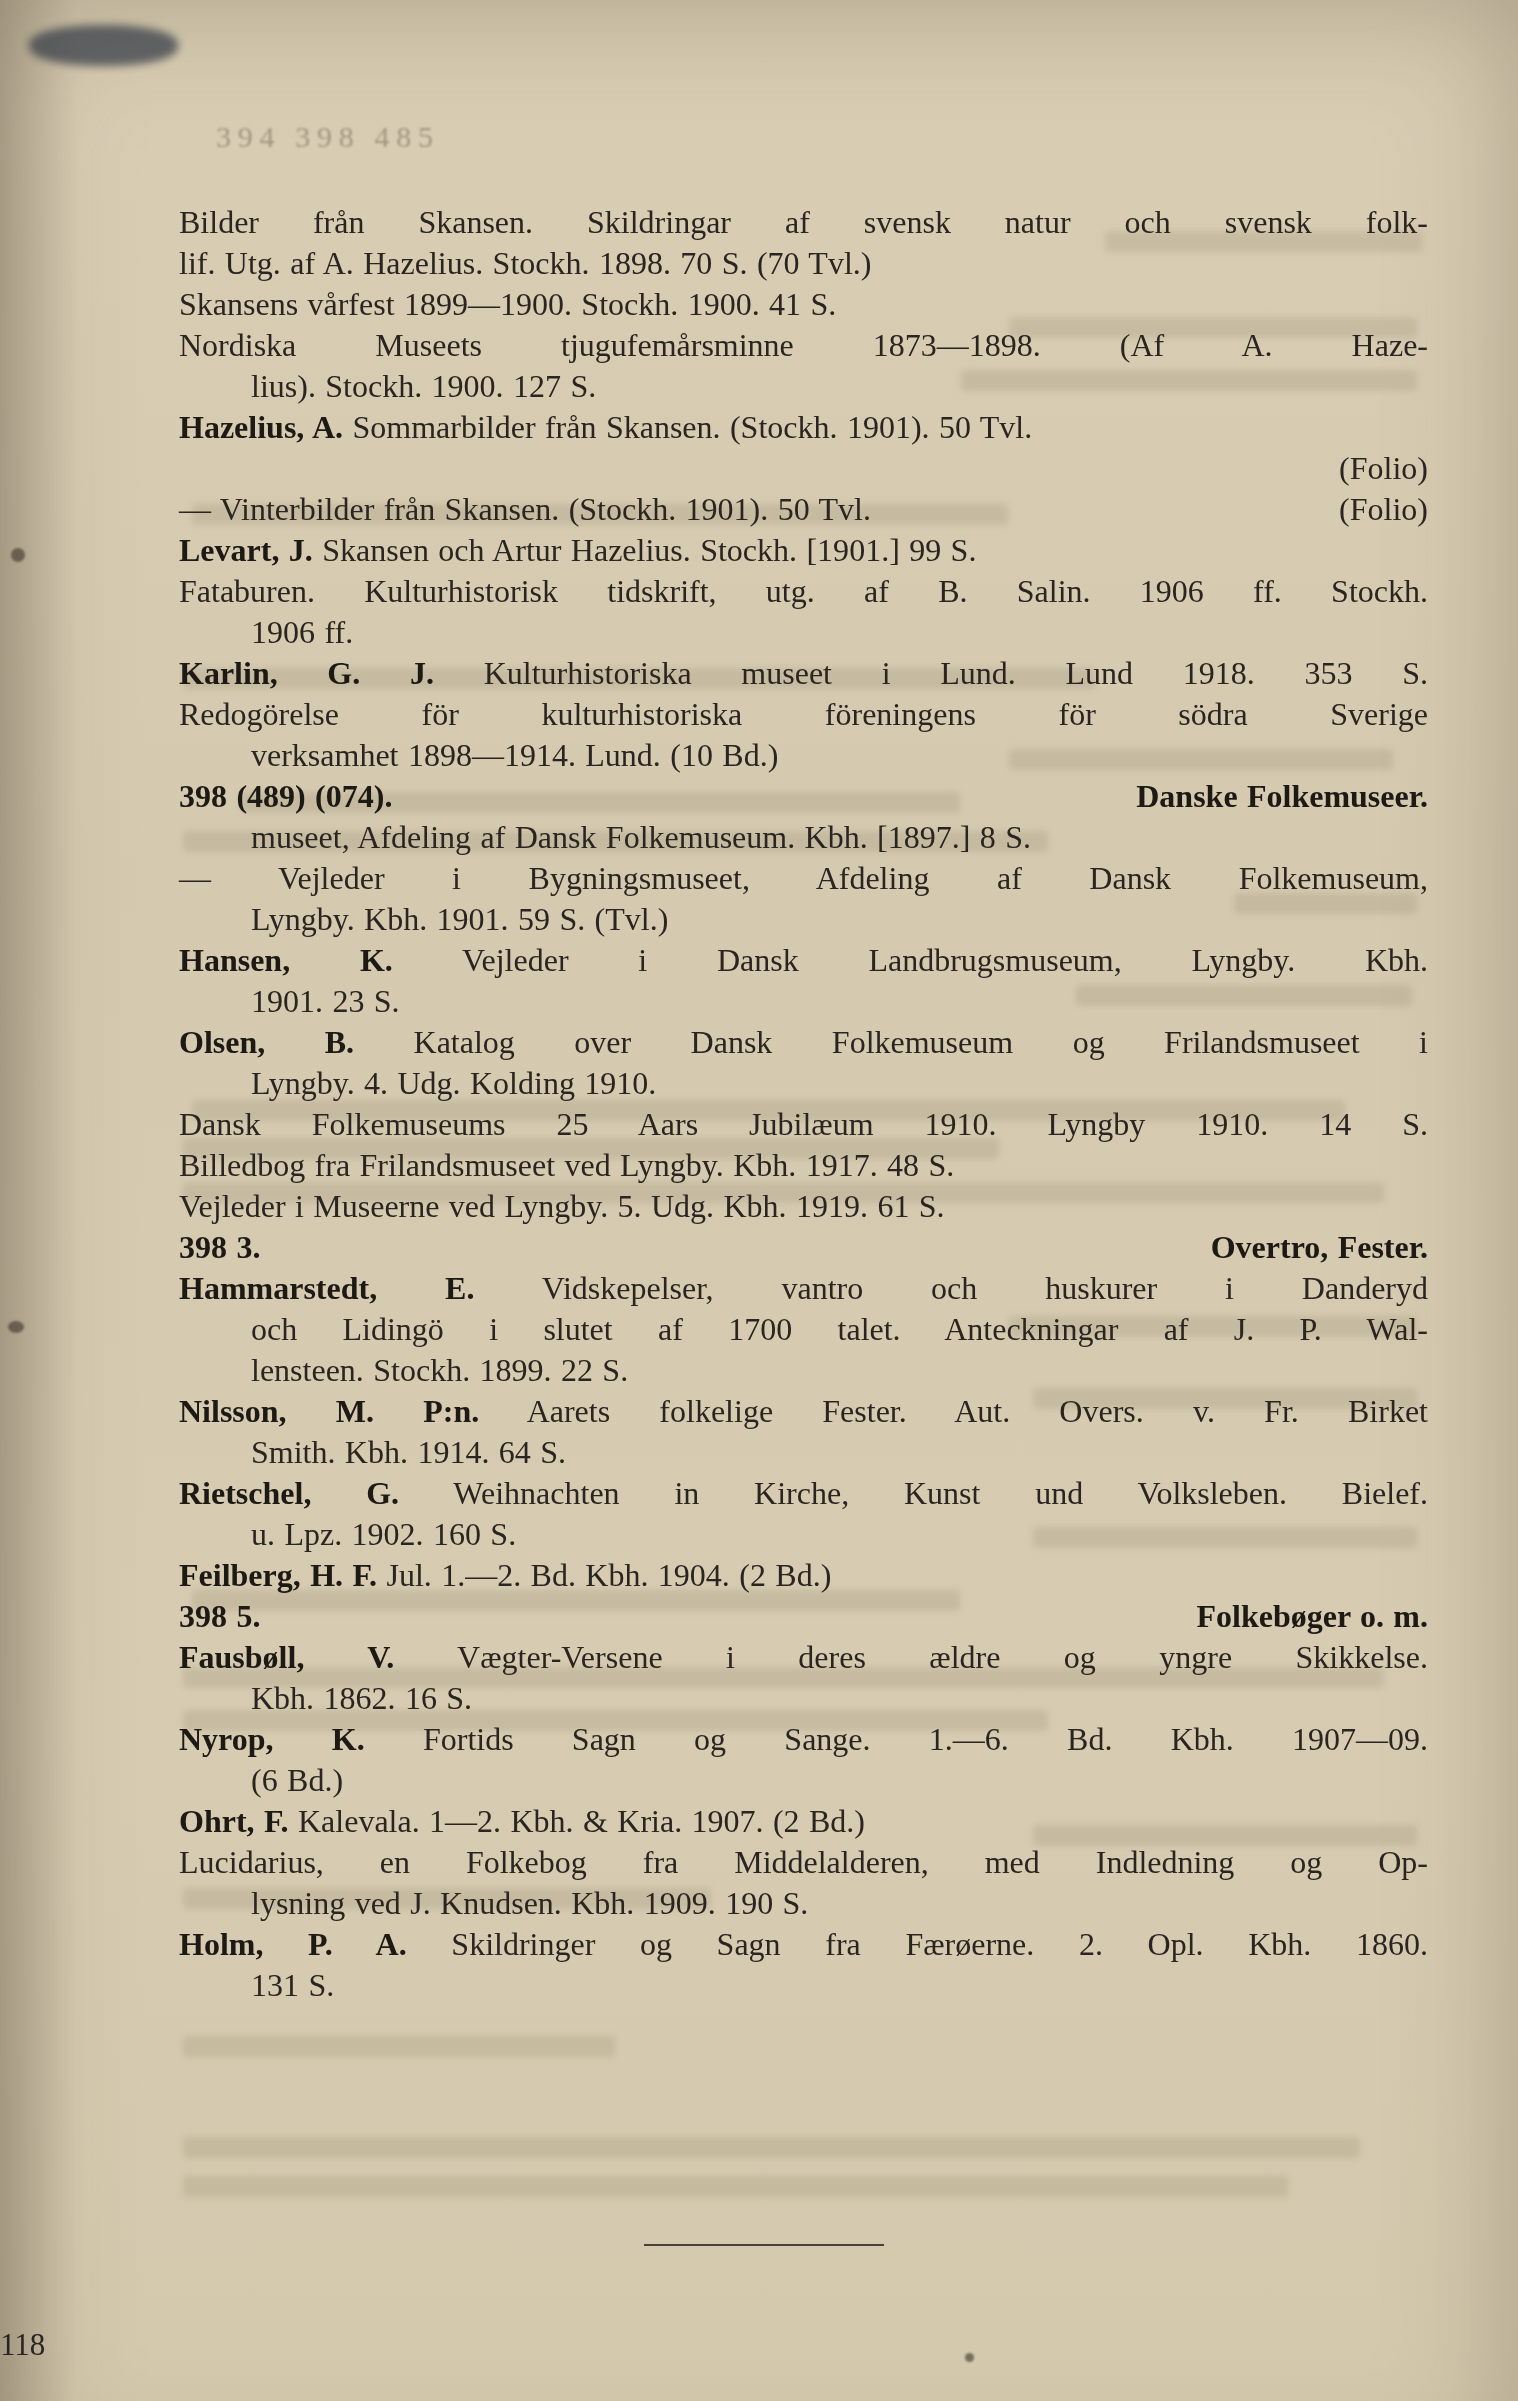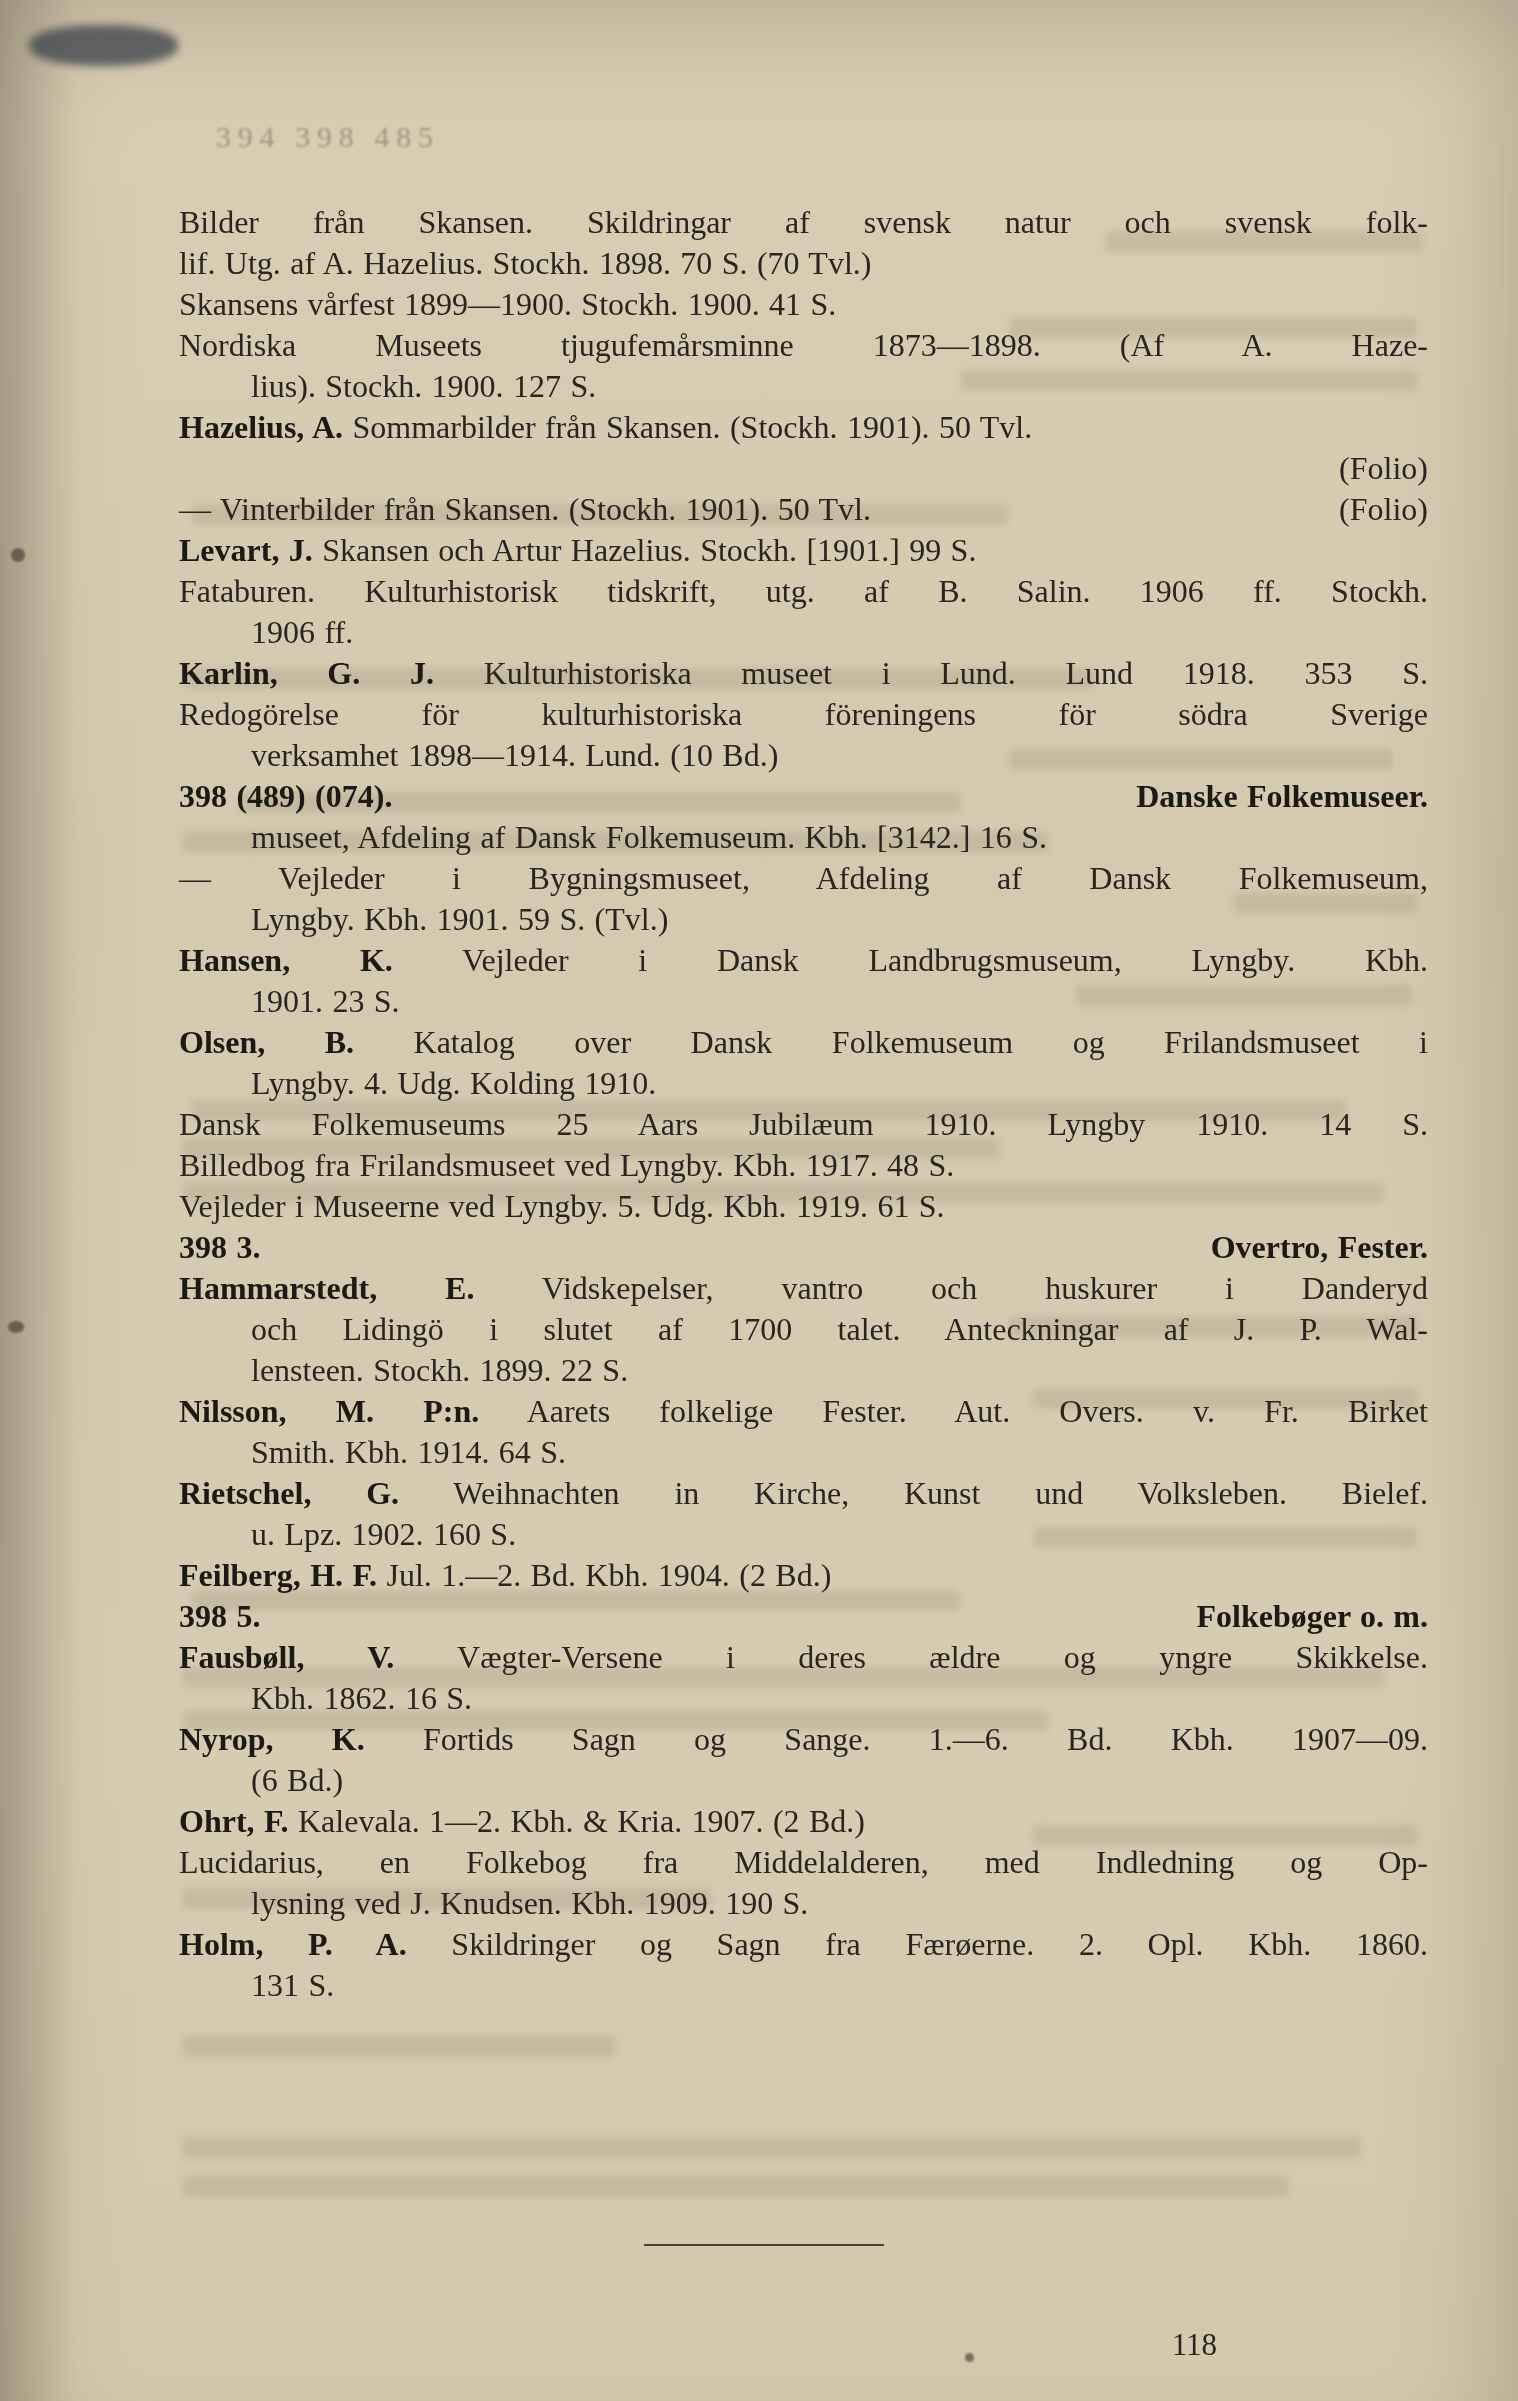--- a/index.html
+++ b/index.html
@@ -19,21 +19,21 @@
     font-size:32px;line-height:41px;word-spacing:1.4px;
   }
   .line{min-height:41px;}
   .lead{font-weight:700;color:#1d1914;}
   .cont{padding-left:72px;}
   .jl{text-align:justify;text-align-last:justify;}
   .section{display:flex;justify-content:space-between;font-weight:700;color:#1d1914;align-items:center;}
   .split{display:flex;justify-content:space-between;}
   .folio-line{text-align:right;}
   .rule{position:absolute;left:644px;top:2244px;width:240px;height:2.4px;background:#48423a;}
-  .pagenum{position:absolute;left:0;top:2327px;width:1217px;text-align:right;
+  .pagenum{position:absolute;left:0;top:2327px;width:1217px;text-align:left;
     font-size:31px;color:#2a2520;}
   .ghost{position:absolute;height:21px;background:rgba(118,105,80,.17);
     filter:blur(3.4px);border-radius:4.8px;}
   .smudge{position:absolute;left:29px;top:25px;width:149px;height:41px;
     background:#353b46;opacity:.72;filter:blur(4.3px);border-radius:45%;}
   .bleed-header{position:absolute;left:216px;top:120px;font-size:30px;
     letter-spacing:6.7px;color:rgba(94,87,68,.45);filter:blur(1px);}
   .speck{position:absolute;background:#3a332a;border-radius:50%;opacity:.6;filter:blur(1px);}
 </style>
 </head>
@@ -119,21 +119,21 @@
       <div class="line jl">Redogörelse för kulturhistoriska föreningens för södra Sverige</div>
       <div class="line cont">verksamhet 1898—1914. Lund. (10 Bd.)</div>
     </div>
 
     <div class="line section">
       <b>398 (489) (074).</b>
       <b>Danske Folkemuseer.</b>
     </div>
 
     <div class="entry">
-      <div class="line cont">museet, Afdeling af Dansk Folkemuseum. Kbh. [3142.] 16 S.</div>
+      <div class="line cont">museet, Afdeling af Dansk Folkemuseum. Kbh. [1897.] 8 S.</div>
     </div>
 
     <div class="entry">
       <div class="line jl">— Vejleder i Bygningsmuseet, Afdeling af Dansk Folkemuseum,</div>
       <div class="line cont">Lyngby. Kbh. 1901. 59 S. (Tvl.)</div>
     </div>
 
     <div class="entry">
       <div class="line jl"><b class="lead">Hansen, K.</b> <span>Vejleder i Dansk Landbrugsmuseum, Lyngby. Kbh.</span></div>
       <div class="line cont">1901. 23 S.</div>

